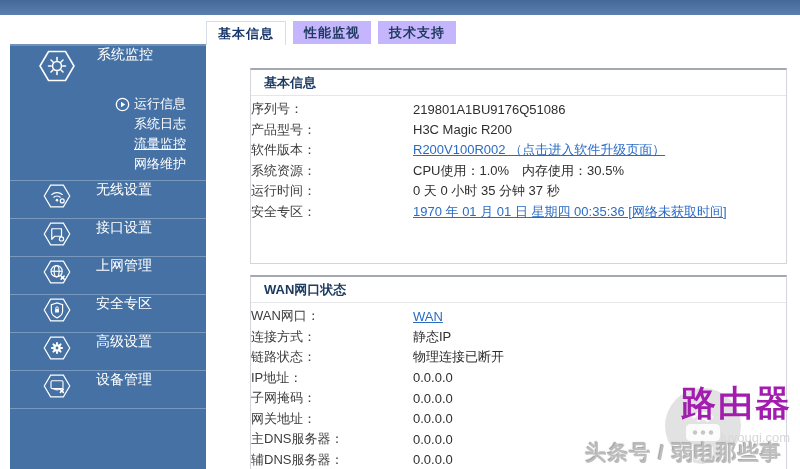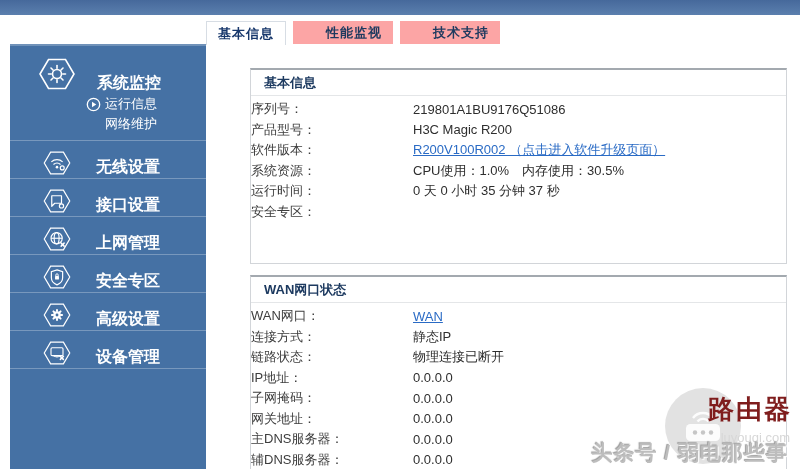--- a/index.html
+++ b/index.html
@@ -9,53 +9,53 @@
     -webkit-font-smoothing:antialiased;
   }
   
   .topbar{position:absolute;left:0;top:0;width:800px;height:15px;
     background:linear-gradient(#46699b,#5b7fae);}
   
   .tabs{position:absolute;left:206px;top:21px;height:23px;display:flex;gap:7px;}
   .tab{width:78px;height:23px;display:flex;align-items:center;justify-content:center;
     font-size:13px;font-weight:bold;cursor:pointer;letter-spacing:1px;}
   .tab.active{background:#ffffff;color:#17376b;border:1px solid #d7dde4;border-bottom:none;}
-  .tab.inactive{background:#fca5a5;color:#1e3a5f;padding-left:22px;}
+  .tab.inactive{background:#c4b5fd;color:#1e3a5f;}
   
   .sidebar{position:absolute;left:10px;top:44px;width:196px;height:425px;
     background:#4571a4;border-top:2px solid #7092b9;}
   .side-group{border-bottom:1px solid rgba(255,255,255,0.28);}
-  .main-item{display:flex;align-items:flex-end;height:37px;padding-left:32px;gap:24px;
-    color:#fff;font-size:16px;font-weight:bold;cursor:pointer;}
+  .main-item{display:flex;align-items:flex-start;height:37px;padding-left:32px;gap:24px;
+    color:#fff;font-size:14px;font-weight:normal;cursor:pointer;}
   .side-group.first .main-item{height:48px;padding-left:27px;gap:20px;}
   .hex{width:30px;height:30px;flex:0 0 auto;}
   .side-group.first .hex{width:40px;height:40px;}
-  .submenu{padding-bottom:6px;}
+  .submenu{padding-bottom:6px;padding-left:29px;}
   .sub-item{height:20px;display:flex;align-items:center;padding-left:95px;
     color:#fff;font-size:13px;cursor:pointer;position:relative;}
   .sub-item .runicon{position:absolute;left:76px;width:15px;height:15px;}
   .sub-item.u{text-decoration:underline;}
   
   .panel{position:absolute;left:250px;width:537px;background:#fff;
     border:1px solid #d2d5d9;border-top:2px solid #a3a9af;box-sizing:border-box;}
   #panel-basic{top:68px;height:196px;}
   #panel-wan{top:275px;height:220px;}
   .panel-header{height:25px;line-height:25px;padding-left:13px;font-size:13px;
     font-weight:bold;color:#1d3a60;border-bottom:1px solid #e4e6e8;}
   .panel-body{padding-top:3px;}
   .prow{display:flex;align-items:center;height:20.5px;font-size:13px;}
   .plabel{width:112px;text-align:left;color:#3d3d3d;white-space:nowrap;}
   .pvalue{margin-left:50px;color:#2e2e2e;white-space:nowrap;}
   a.pvalue{color:#2a6bc5;text-decoration:underline;cursor:pointer;}
   
   .wm-circle{position:absolute;right:58px;bottom:4px;width:78px;height:78px;}
-  .wm-title{position:absolute;right:8px;bottom:42px;font-size:26px;font-weight:bold;
-    color:#7f1d1d;letter-spacing:2px;}
+  .wm-title{position:absolute;right:8px;bottom:42px;font-size:35px;font-weight:bold;
+    color:#a21caf;letter-spacing:2px;}
   .wm-domain{position:absolute;right:10px;bottom:24px;font-size:13px;color:#d7d7d7;}
-  .wm-byline{position:absolute;right:12px;bottom:2px;font-size:21px;font-weight:bold;
+  .wm-byline{position:absolute;right:18px;bottom:2px;font-size:21px;font-weight:bold;
     color:#bdbdbd;letter-spacing:1px;
     text-shadow:1px 1px 1px #ffffff,-1px -1px 1px #9e9e9e;text-align:right;}
   svg{display:block;}
 </style>
 </head>
 <body>
 
 <div class="topbar"></div>
 
 <div class="tabs">
@@ -90,20 +90,26 @@
       <div class="sub-item">
         <span class="runicon">
           <svg viewBox="0 0 16 16">
               <circle cx="8" cy="8" r="6.6" fill="none" stroke="#fff" stroke-width="1.4"></circle>
               <path d="M6.4 5 L11 8 L6.4 11 Z" fill="#fff"></path>
             </svg>
         </span>
         <span>运行信息</span>
       </div>
       <div class="sub-item">
+        <span>系统日志</span>
+      </div>
+      <div class="sub-item u">
+        <span>流量监控</span>
+      </div>
+      <div class="sub-item">
         <span>网络维护</span>
       </div>
     </div>
   </div>
 
   <div class="side-group">
     <div class="main-item">
       <span class="hex">
         <svg viewBox="0 0 40 40" fill="none" stroke="#fff" stroke-width="1.6">
           <polygon points="3,20 11.5,5.5 28.5,5.5 37,20 28.5,34.5 11.5,34.5"></polygon>
@@ -222,20 +228,21 @@
     <div class="prow">
       <span class="plabel">系统资源：</span>
       <span class="pvalue">CPU使用：1.0%　内存使用：30.5%</span>
     </div>
     <div class="prow">
       <span class="plabel">运行时间：</span>
       <span class="pvalue">0 天 0 小时 35 分钟 37 秒</span>
     </div>
     <div class="prow">
       <span class="plabel">安全专区：</span>
+      <a class="pvalue">1970 年 01 月 01 日 星期四 00:35:36 [网络未获取时间]</a>
     </div>
   </div>
 </div>
 
 <div class="panel" id="panel-wan">
   <div class="panel-header">WAN网口状态</div>
   <div class="panel-body">
     <div class="prow">
       <span class="plabel">WAN网口：</span>
       <a class="pvalue">WAN</a>

